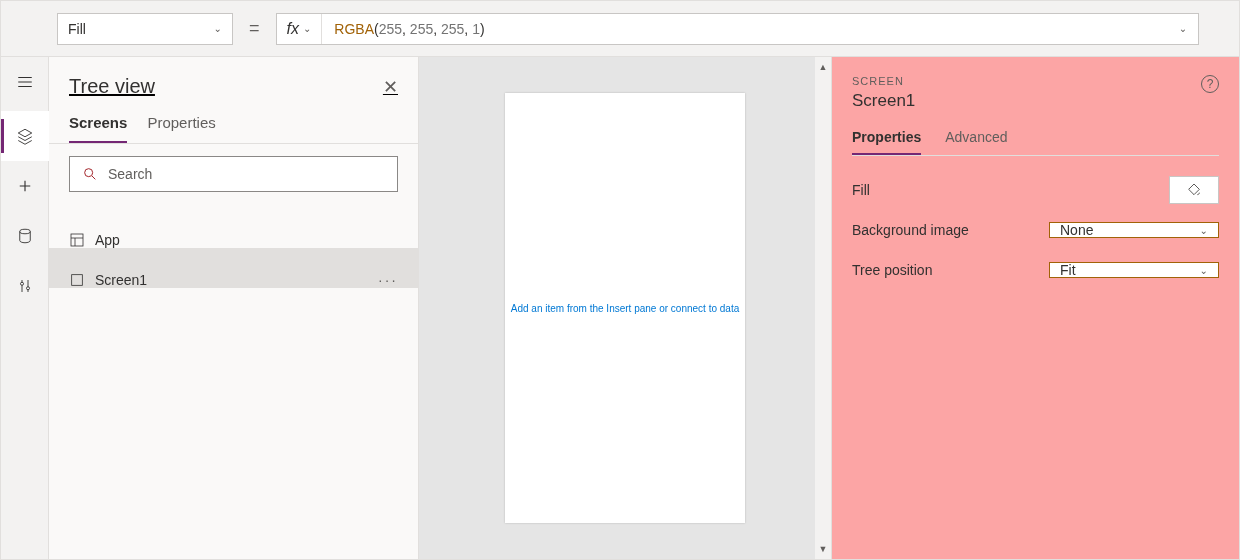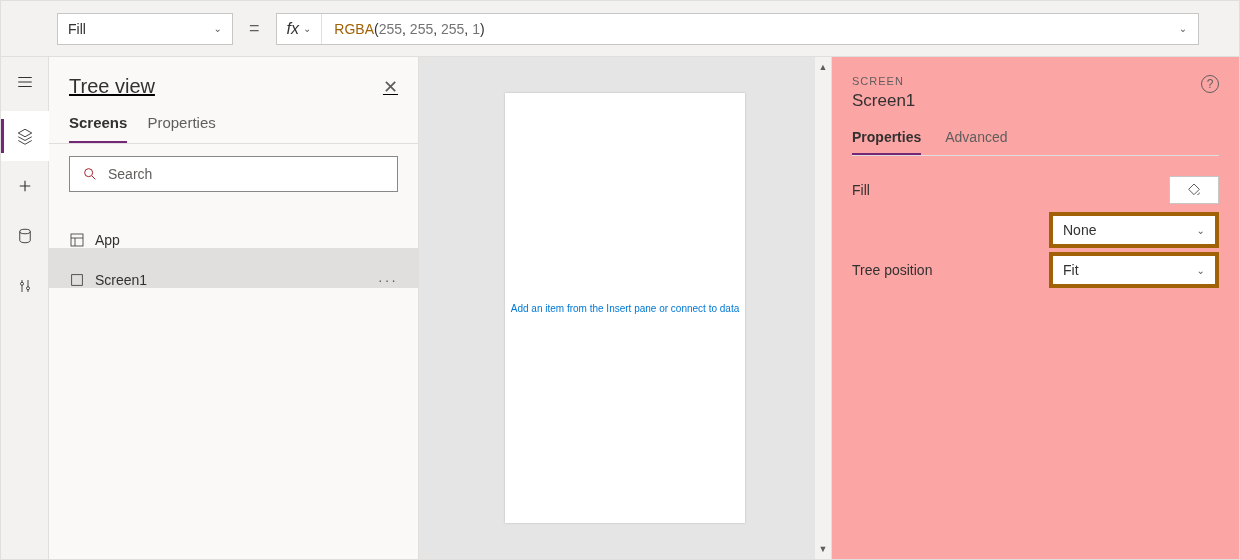--- a/index.html
+++ b/index.html
@@ -57,21 +57,21 @@
     .props-header { display: flex; justify-content: space-between; align-items: flex-start; }
     .props-label { font-size: 11px; color: #605e5c; letter-spacing: 1px; }
     .props-name { font-size: 17px; color: #323130; margin-top: 4px; }
     .help-icon { width: 18px; height: 18px; border: 1px solid #605e5c; border-radius: 50%; display: flex; align-items: center; justify-content: center; font-size: 12px; color: #605e5c; }
     .props-tabs { display: flex; gap: 24px; margin-top: 18px; border-bottom: 1px solid #e1dfdd; }
     .props-tab { padding-bottom: 8px; font-size: 14px; color: #605e5c; border-bottom: 2px solid transparent; }
     .props-tab.active { font-weight: 600; color: #323130; border-bottom-color: #742774; }
     .prop-rows { padding-top: 14px; }
     .prop-row { display: flex; align-items: center; height: 40px; }
     .prop-label { font-size: 14px; color: #323130; width: 180px; }
-    .prop-control { margin-left: auto; display: flex; align-items: center; justify-content: space-between; width: 170px; height: 16px; border: 4px solid #a16207; background: #fff; padding: 14px 10px; font-size: 14px; color: #323130; }
+    .prop-control { margin-left: auto; display: flex; align-items: center; justify-content: space-between; width: 170px; height: 16px; border: 1px solid #a16207; background: #fff; padding: 0 10px; font-size: 14px; color: #323130; }
     .fill-btn { margin-left: auto; width: 50px; height: 28px; border: 1px solid #c8c6c4; background: #fff; display: flex; align-items: center; justify-content: center; }
 
     
     .icon-svg { width: 18px; height: 18px; }
     .chev-dn { font-size: 10px; color: #605e5c; }
   </style>
 </head>
 <body>
 
 <div class="formula-bar">
@@ -198,20 +198,21 @@
     <div class="prop-rows">
       <div class="prop-row">
         <span class="prop-label">Fill</span>
         <div class="fill-btn">
           <svg width="16" height="16" viewBox="0 0 24 24">
               <path d="M12 3l8 8-8 8-8-8 8-8zM20 16c0 1.7-1.3 3-3 3" stroke="#323130" stroke-width="1.2" fill="none"></path>
             </svg>
         </div>
       </div>
       <div class="prop-row">
+        <span class="prop-label">Background image</span>
         <div class="prop-control">
           <span>None</span>
           <span class="chev-dn">⌄</span>
         </div>
       </div>
       <div class="prop-row">
         <span class="prop-label">Tree position</span>
         <div class="prop-control">
           <span>Fit</span>
           <span class="chev-dn">⌄</span>

